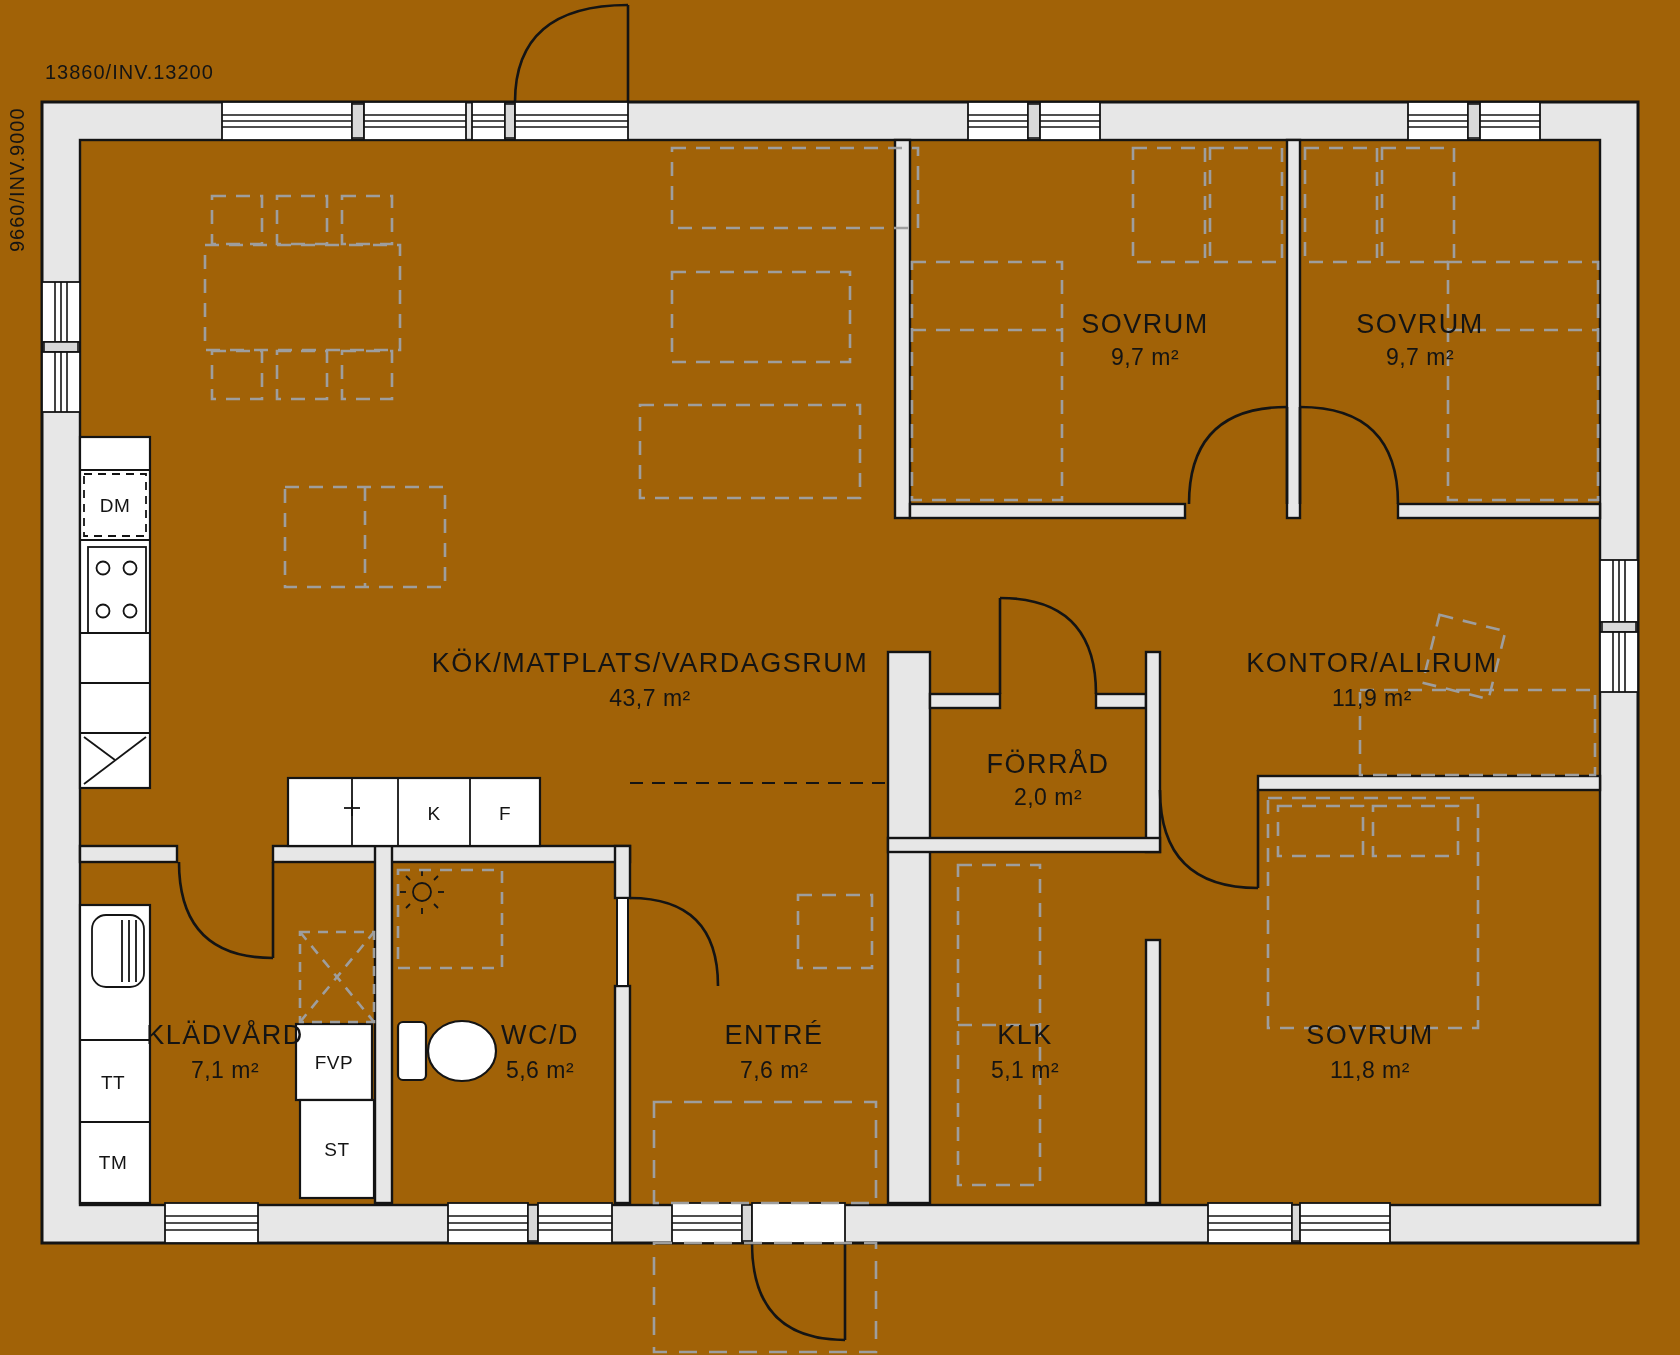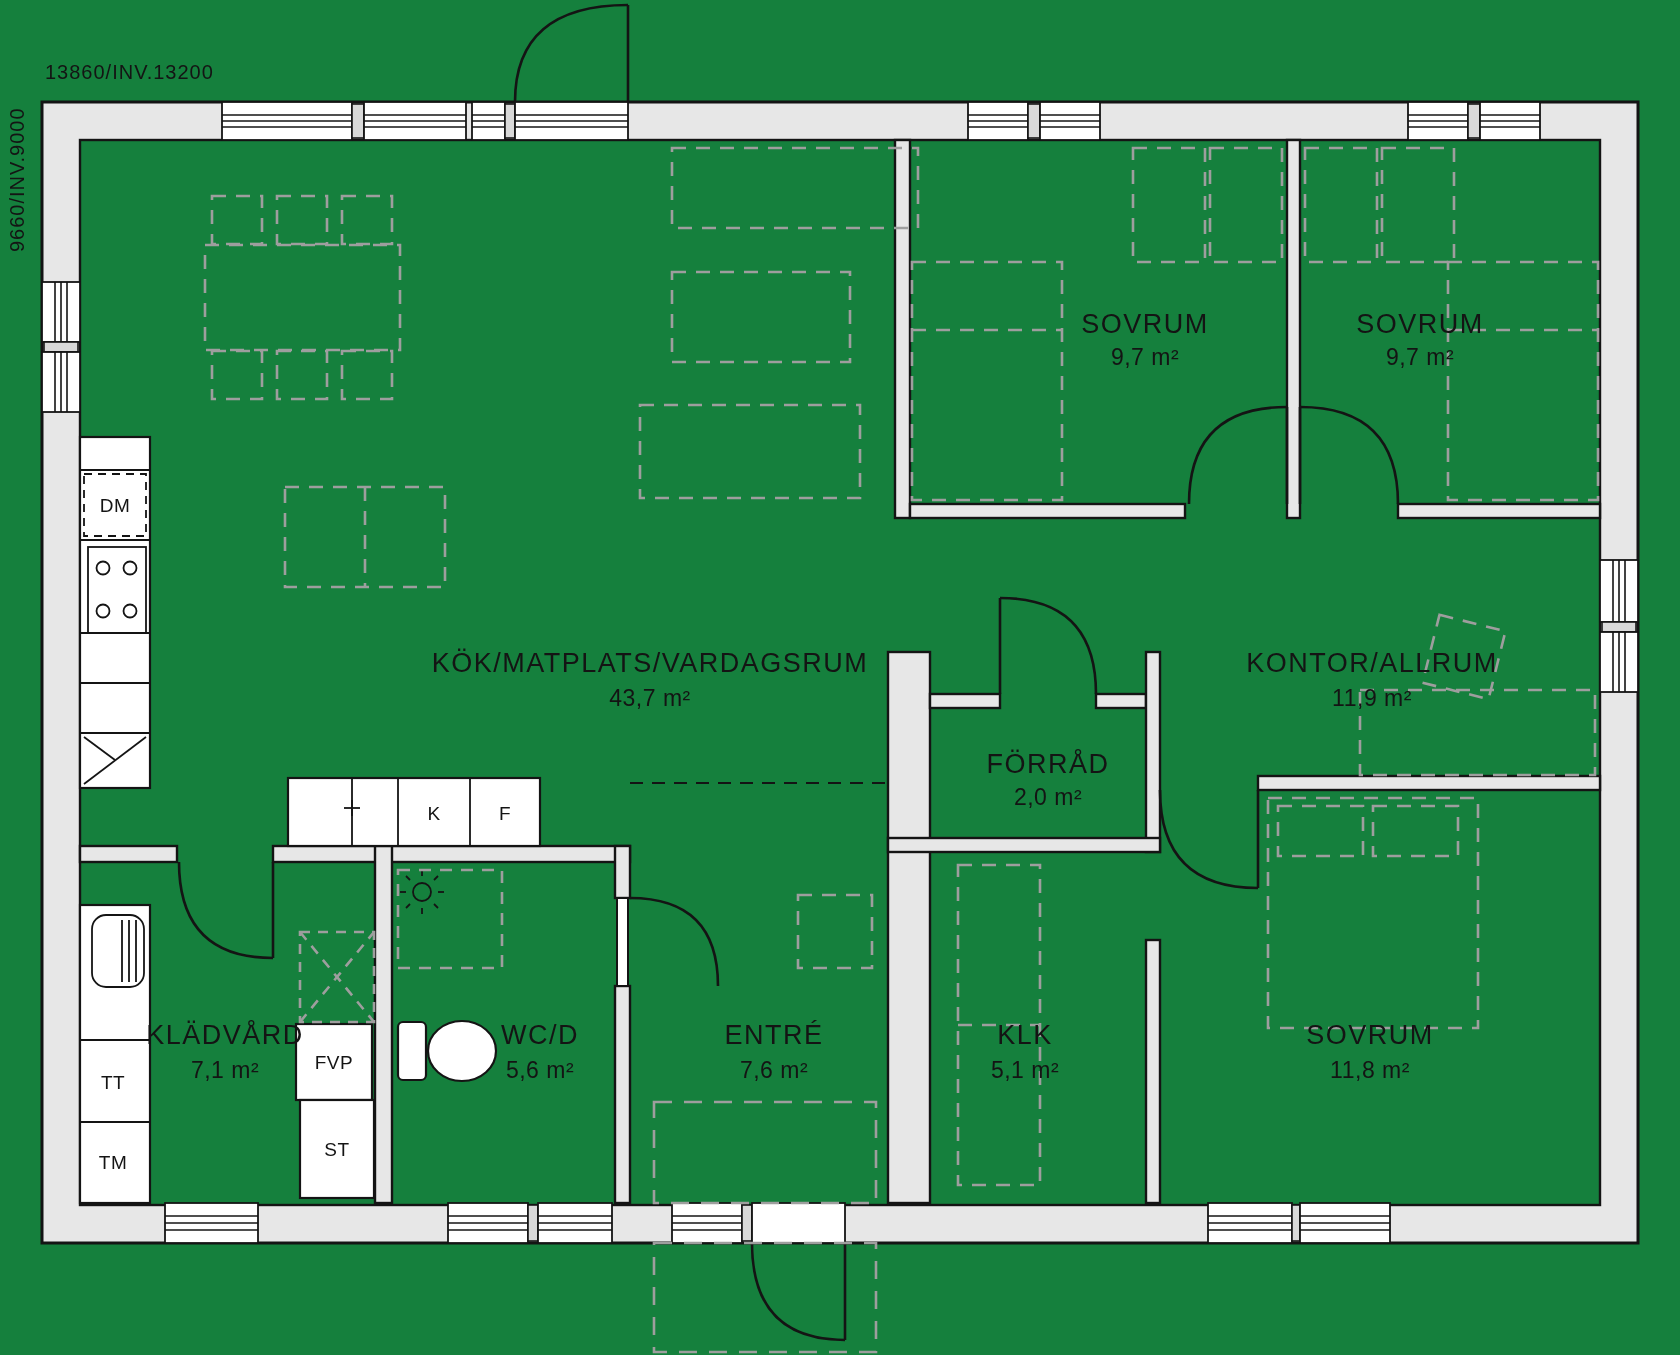--- a/index.html
+++ b/index.html
@@ -1,16 +1,16 @@
 <!DOCTYPE html>
 <html style="--wall_fill: #e7e7e7; --line: #141414; --furniture: #9e9e9e; --mullion: #d9d9d9;"><head>
 <meta charset="utf-8">
 <style>
   html,body{margin:0;padding:0;background:#fff;}
-  .canvas{width:1680px;height:1355px;position:relative;background:#15803d;}
+  .canvas{width:1680px;height:1355px;position:relative;background:#a16207;}
   svg{display:block;}
   text{font-family:"Liberation Sans",sans-serif;fill:var(--line,#141414);}
   .room-name{font-size:27px;letter-spacing:1.5px;}
   .room-area{font-size:23px;letter-spacing:0.5px;}
   .app{font-size:19px;letter-spacing:0.5px;}
   .dim{font-size:20px;letter-spacing:1px;}
   .band{fill:var(--wall_fill,#e7e7e7);fill-rule:evenodd;}
   .edge{fill:none;stroke:var(--line,#141414);stroke-width:3;}
   .wall{fill:var(--wall_fill,#e7e7e7);stroke:var(--line,#141414);stroke-width:2.4;}
   .win{fill:#fff;stroke:var(--line,#141414);stroke-width:1.8;}

